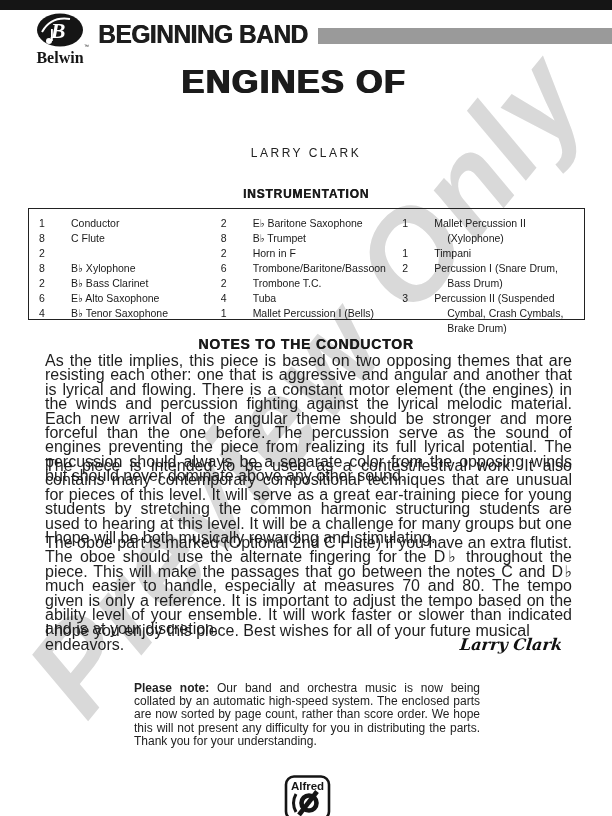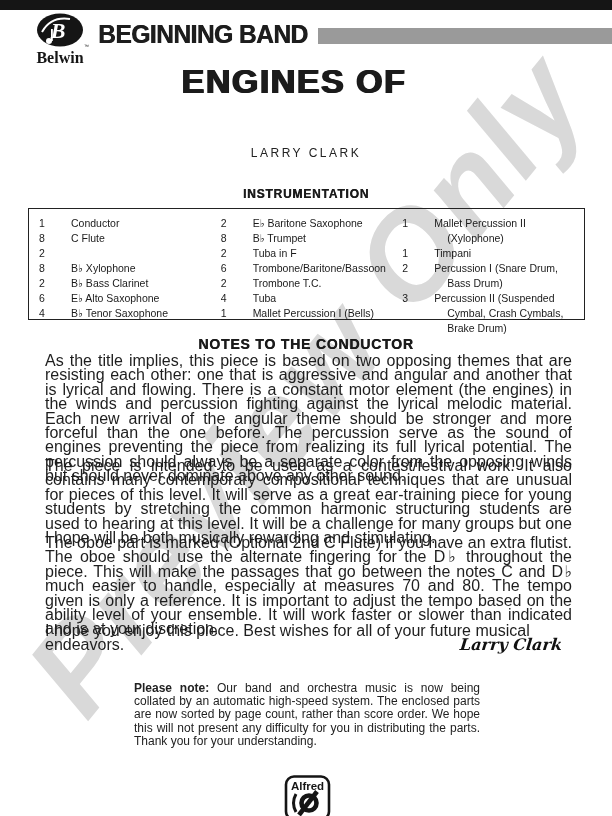--- a/index.html
+++ b/index.html
@@ -143,21 +143,21 @@
         <div class="inst-item">
           <span class="qty">2</span>
           <span class="iname">E♭ Baritone Saxophone</span>
         </div>
         <div class="inst-item">
           <span class="qty">8</span>
           <span class="iname">B♭ Trumpet</span>
         </div>
         <div class="inst-item">
           <span class="qty">2</span>
-          <span class="iname">Tuba in F</span>
+          <span class="iname">Horn in F</span>
         </div>
         <div class="inst-item">
           <span class="qty">6</span>
           <span class="iname">Trombone/Baritone/Bassoon</span>
         </div>
         <div class="inst-item">
           <span class="qty">2</span>
           <span class="iname">Trombone T.C.</span>
         </div>
         <div class="inst-item">

